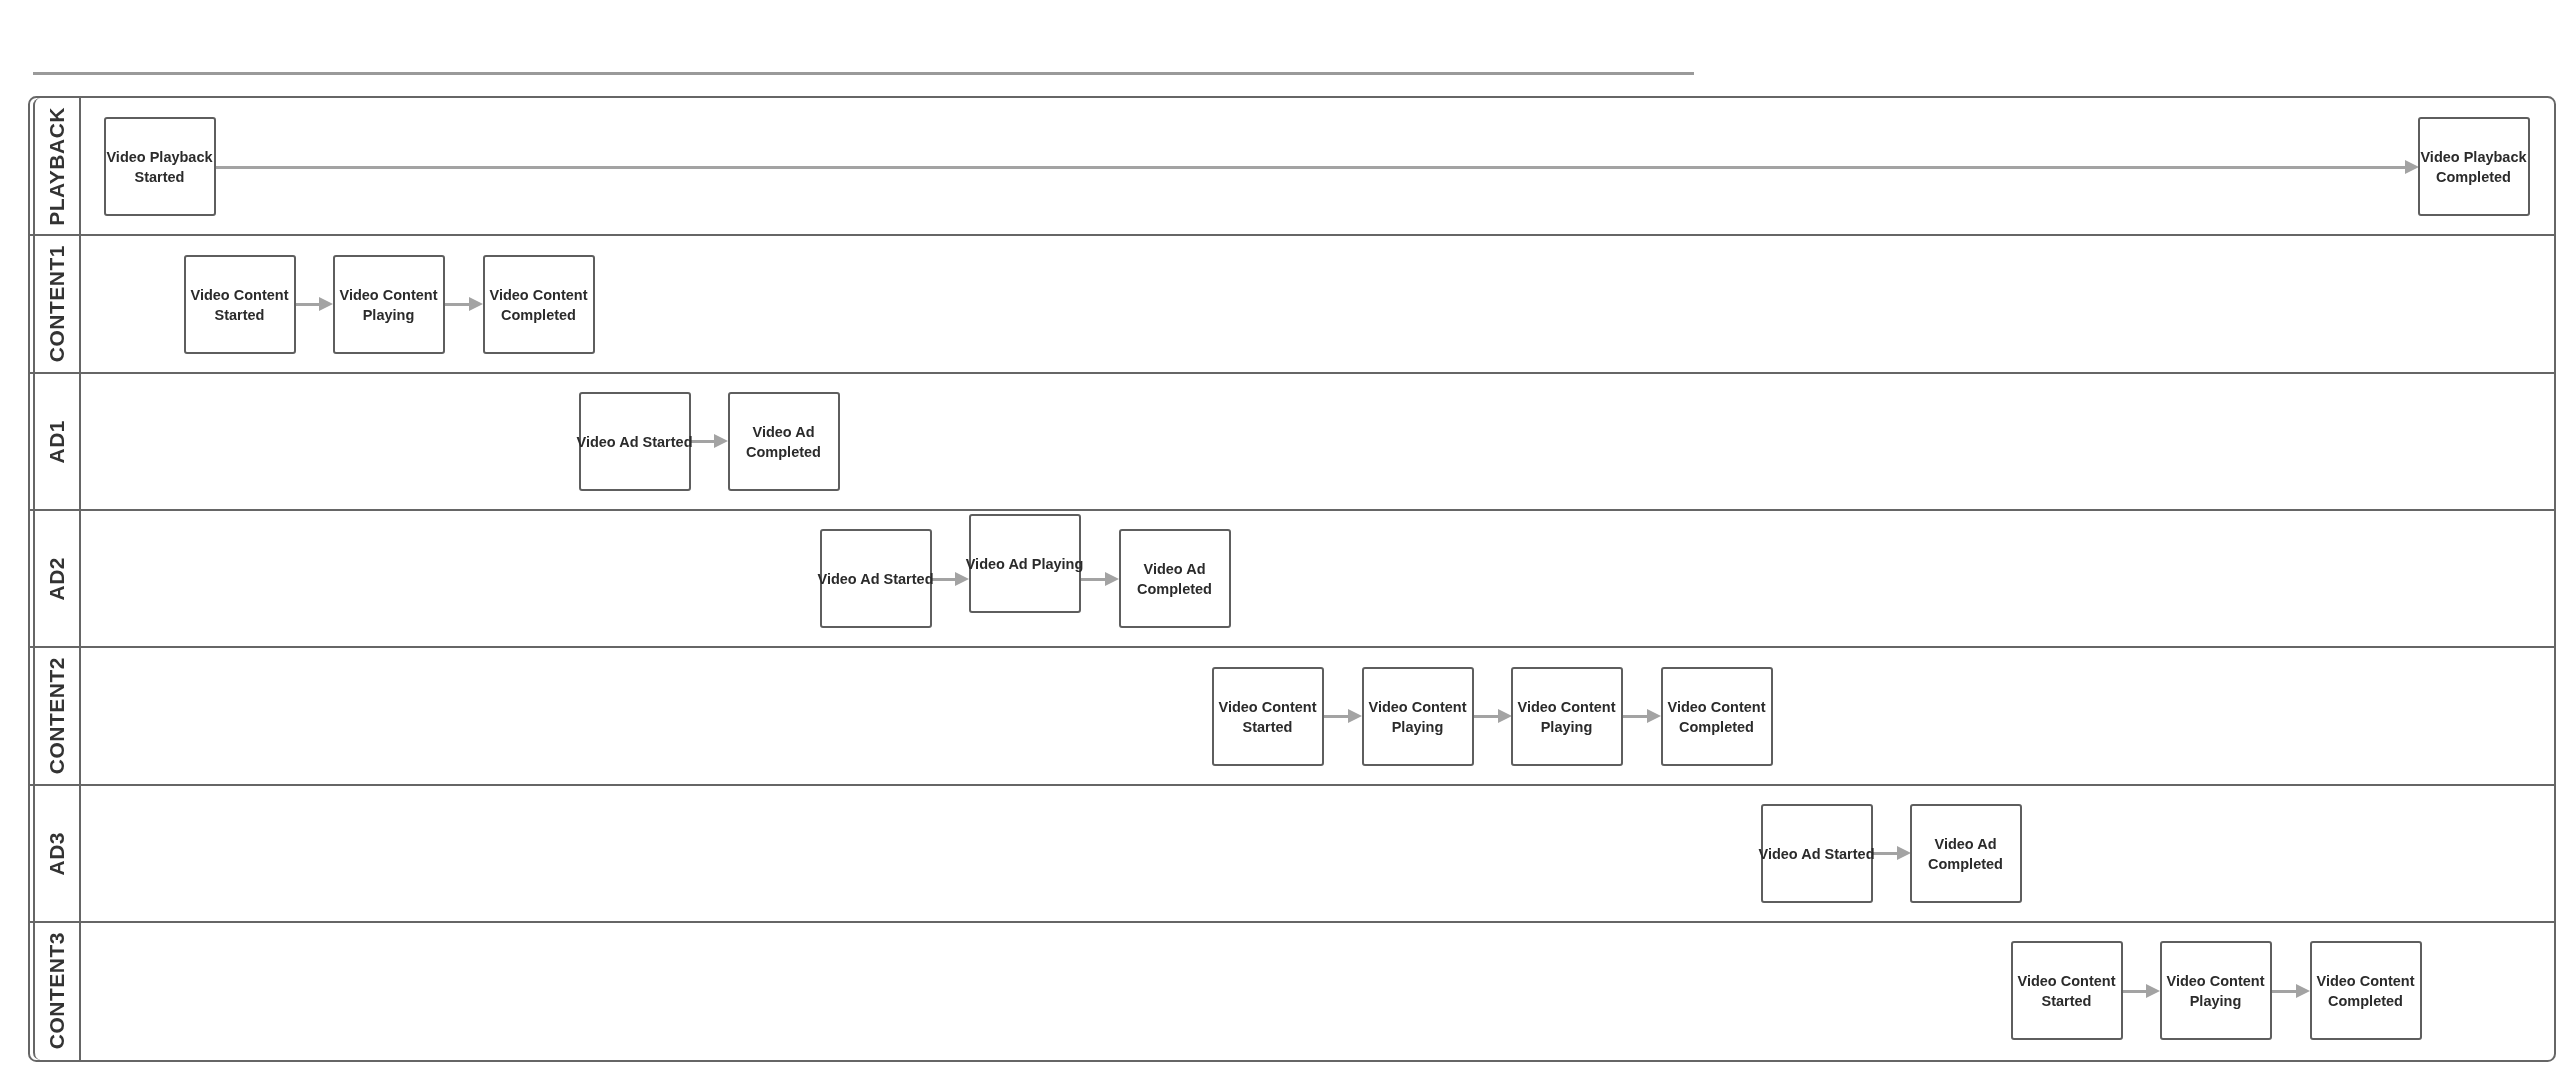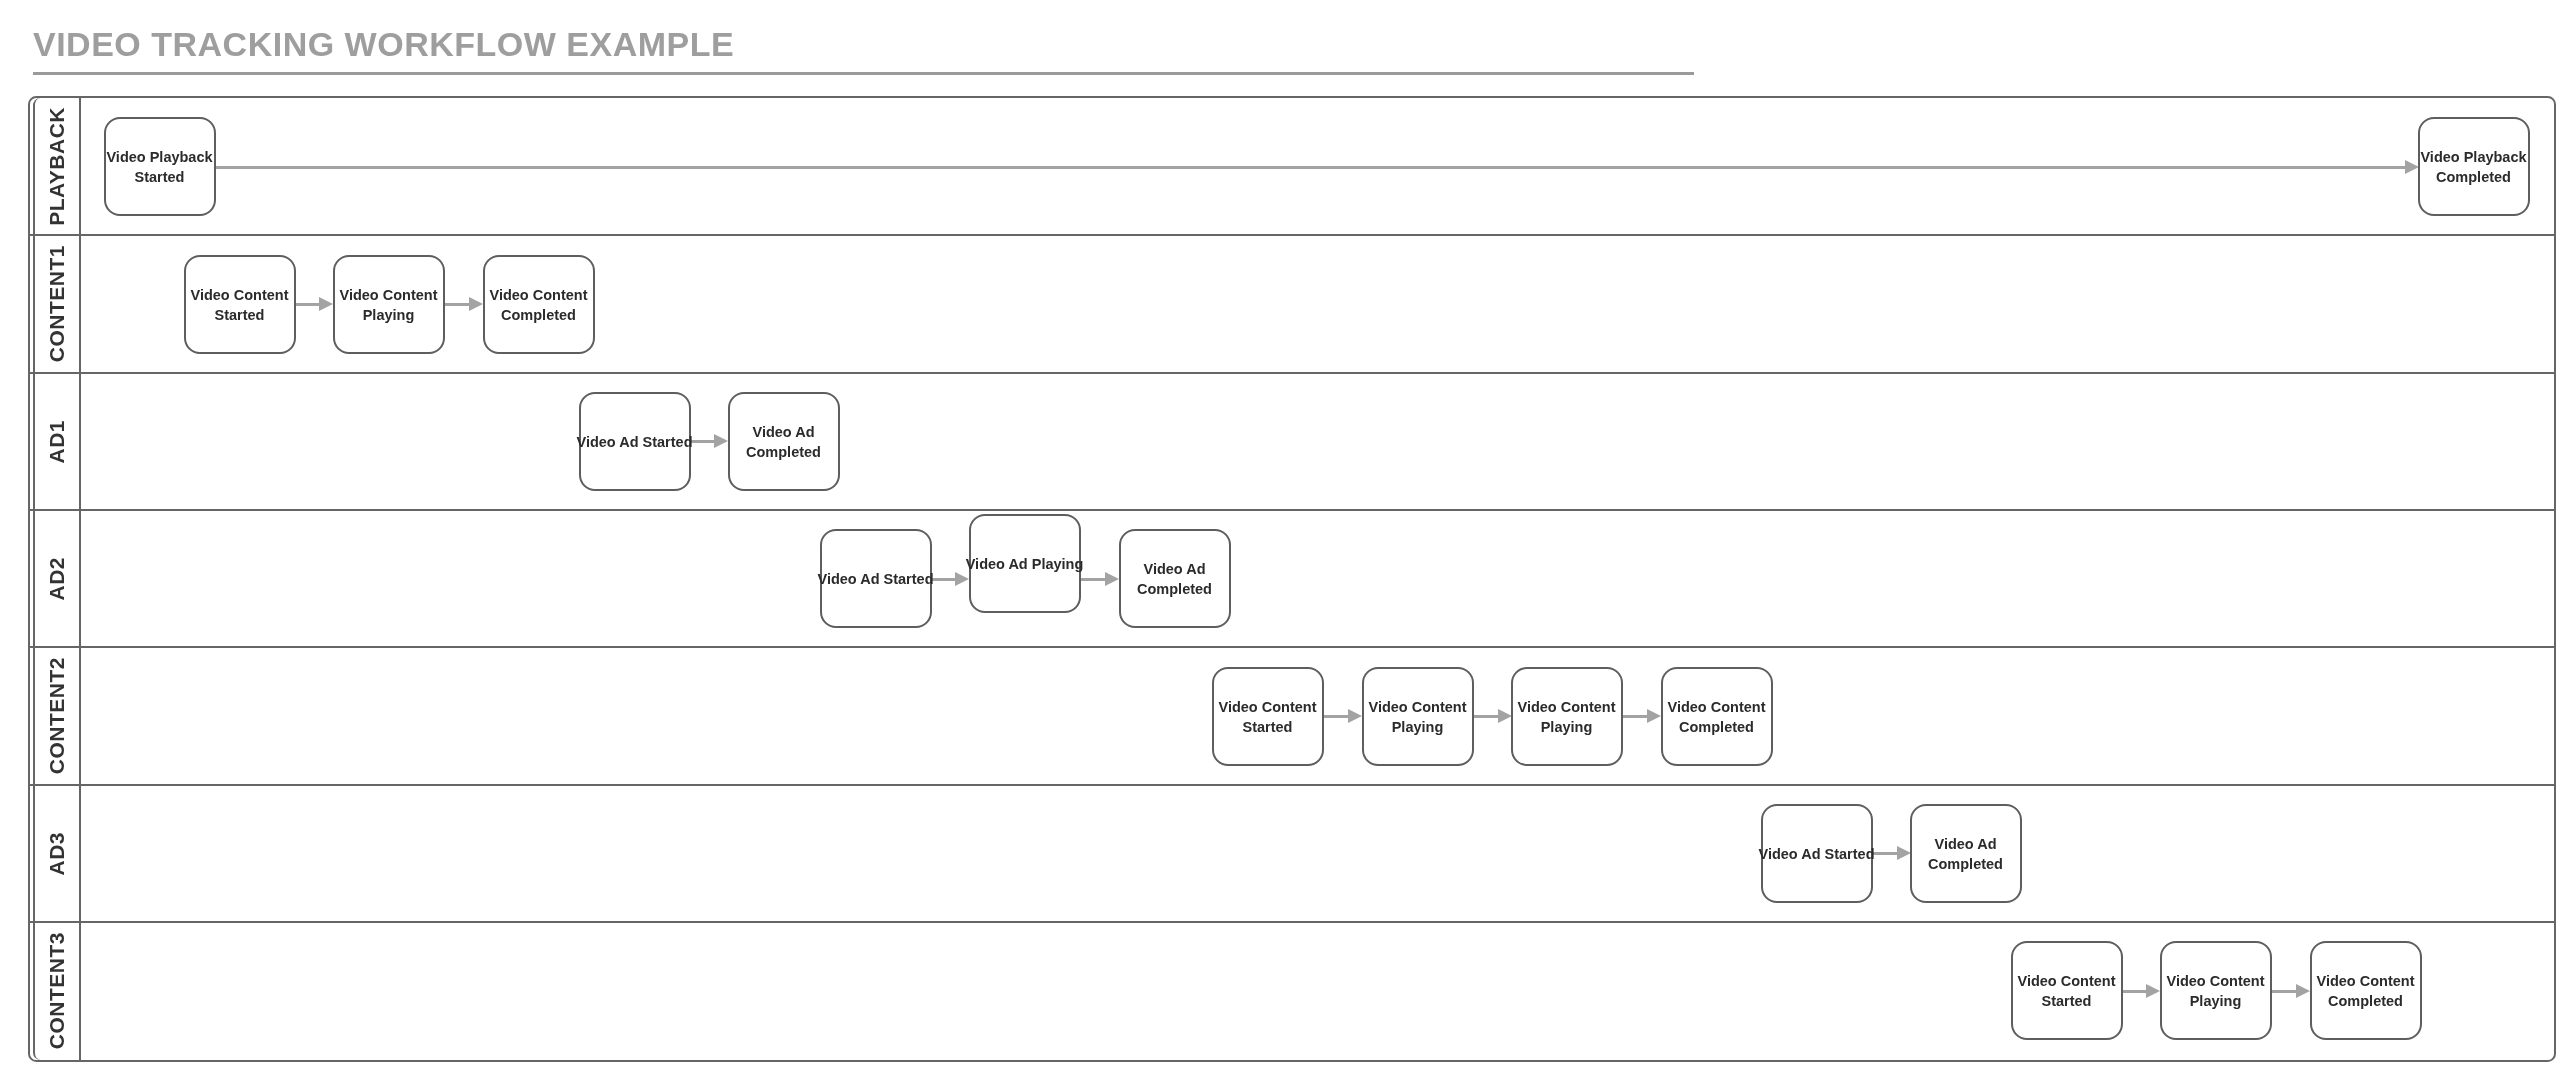--- a/index.html
+++ b/index.html
@@ -38,21 +38,21 @@
     display:flex;align-items:center;justify-content:center;
   }
   .lane-label{
     writing-mode:vertical-rl;transform:rotate(180deg);
     font-size:21px;font-weight:bold;color:#333333;
     letter-spacing:0.5px;white-space:nowrap;
   }
 
   .node{
     position:absolute;width:112px;height:99px;
-    background:#ffffff;border:2.1px solid #5e5e5e;border-radius:16px;
+    background:#ffffff;border:2.1px solid #5e5e5e;border-radius:3px;
     box-sizing:border-box;
     display:flex;align-items:center;justify-content:center;
     z-index:3;
   }
   .node-label{
     font-size:14.5px;font-weight:bold;color:#2b2b2b;
     line-height:1.38;text-align:center;white-space:pre;
   }
 
   .arrow{position:absolute;height:0;z-index:2;}
@@ -62,21 +62,20 @@
   .arrow-head{
     position:absolute;right:0;top:-7.3px;width:0;height:0;
     border-top:7.3px solid transparent;border-bottom:7.3px solid transparent;
     border-left:14.5px solid #a3a3a3;
   }
 </style>
 </head>
 <body>
 
 <div class="stage">
-  <div class="page-title">VIDEO TRACKING WORKFLOW EXAMPLE</div>
   <div class="title-rule"></div>
 
   <div class="frame">
     <div class="frame-inner">
       <div class="lane-strip"></div>
     <div class="lane-label-cell" style="top: 0px; height: 137px;">
           <span class="lane-label">PLAYBACK</span>
         </div>
         <div class="lane-divider" style="top: 136px;"></div>
         <div class="node" style="left: 74px; top: 19.3px;">

